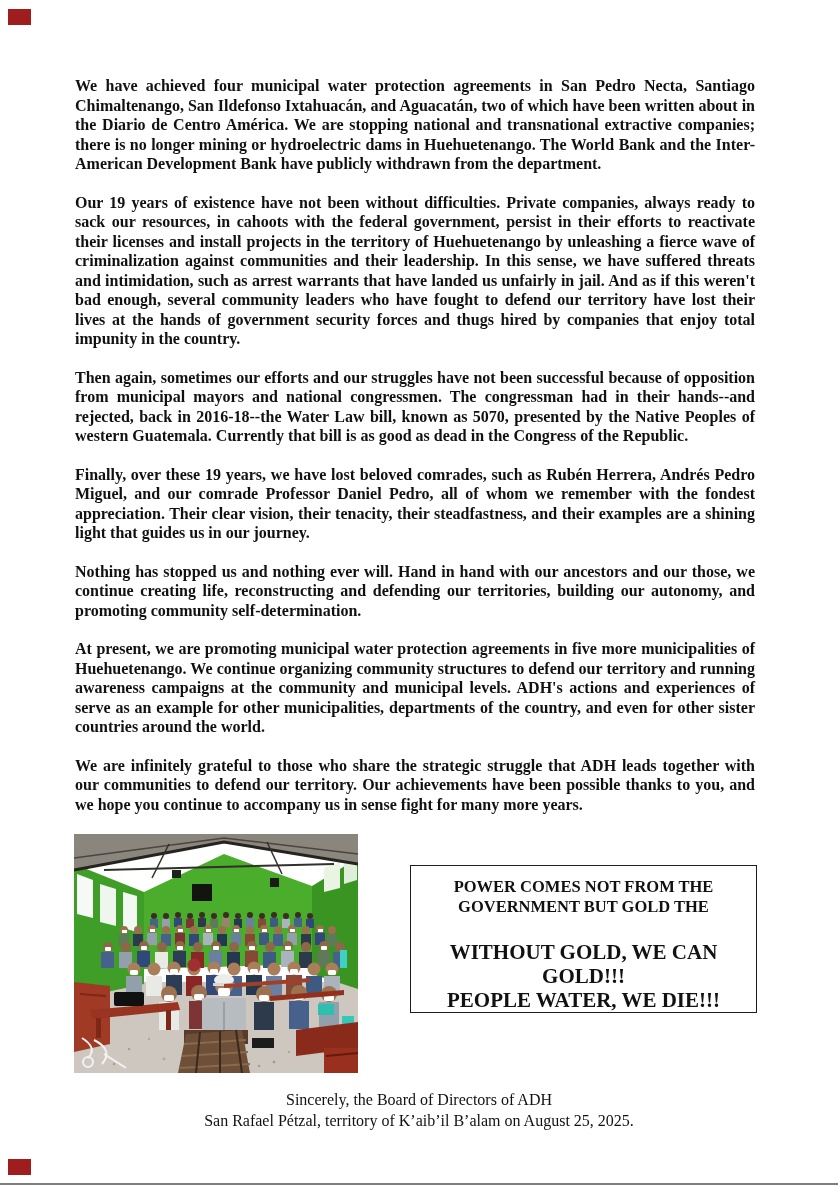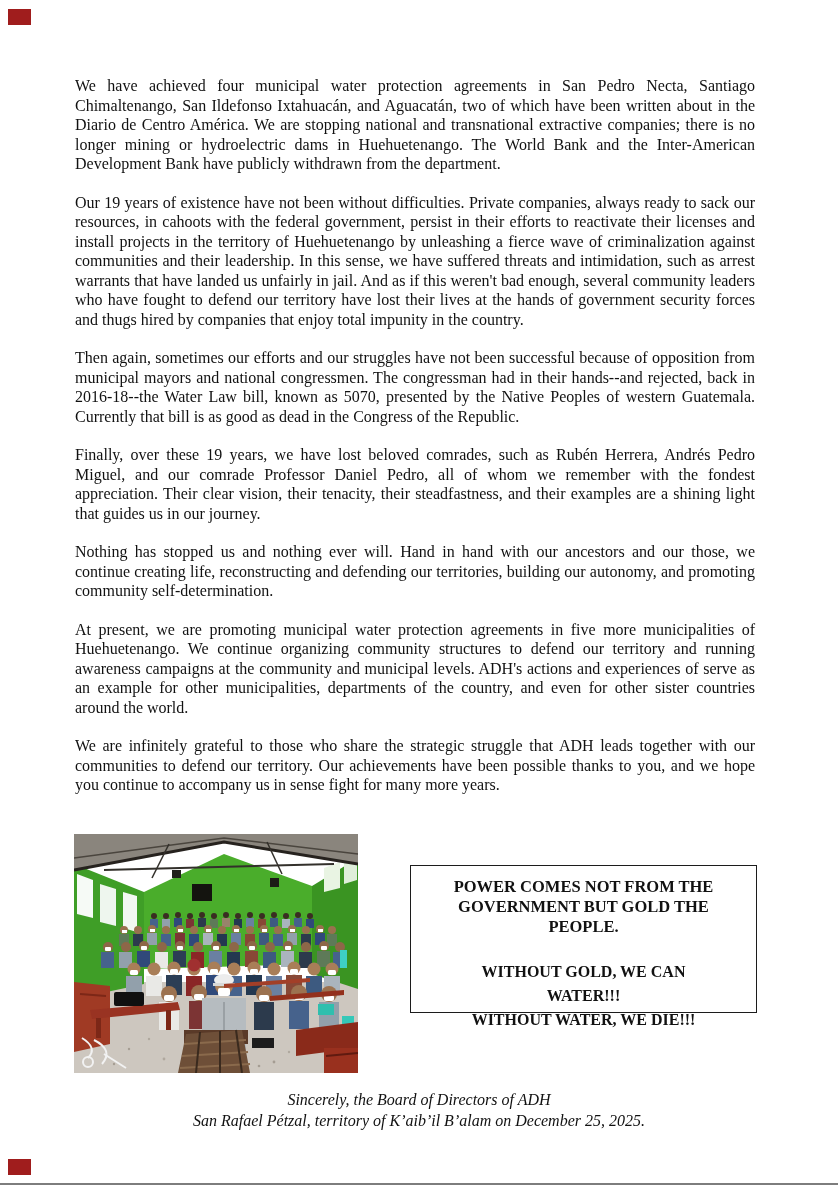--- a/index.html
+++ b/index.html
@@ -7,33 +7,33 @@
     position:relative; width:838px; height:1188px; background:#ffffff;
     overflow:hidden; font-family:"Liberation Serif","DejaVu Serif",serif; color:#111;
   }
   .corner-mark { position:absolute; width:23px; height:16px; background:#a01d1d; }
   .corner-mark.top { left:8px; top:9px; }
   .corner-mark.bottom { left:8px; top:1159px; }
   .body-text {
     position:absolute; left:75px; top:76px; width:688px;
     font-size:16px; line-height:19.5px;
   }
-  .para { text-align:justify; margin:0 8px 19px 0; }
+  .para { text-align:justify; margin:0 8px 19px 0;font-weight:bold; }
   .photo-wrap { position:absolute; left:74px; top:834px; width:284px; height:239px; }
   .slogan-box {
     position:absolute; left:410px; top:865px; width:347px; height:148px;
     border:1px solid #1c1c1c; background:#ffffff; box-sizing:border-box;
     text-align:center; font-weight:bold;
   }
   .slogan-head { margin-top:11px; font-size:16.5px; line-height:20px; }
-  .slogan-big  { margin-top:23px; font-size:16px;  line-height:24px; }
+  .slogan-big  { margin-top:23px; font-size:21px;  line-height:24px; }
   .slogan-head div, .slogan-big div { white-space:nowrap; }
   .signature {
     position:absolute; left:0; top:1089px; width:838px;
-    text-align:center; font-size:16px; line-height:21px;font-style:italic;
+    text-align:center; font-size:16px; line-height:21px;
   }
   .bottom-edge { position:absolute; left:0; top:1183px; width:838px; height:2px; background:#7d7d7d; }
 </style>
 </head>
 <body>
 
 <div class="page">
 
   <div class="corner-mark top"></div>
 
@@ -321,30 +321,29 @@
         <path d="M30,220 l22,14"></path>
         <circle cx="14" cy="228" r="5"></circle>
       </g>
     </svg>
   </div>
 
   <div class="slogan-box">
     <div class="slogan-head">
         <div>POWER COMES NOT FROM THE</div>
         <div>GOVERNMENT BUT GOLD THE</div>
-        <div>PEOPLE.</div>
       </div>
     <div class="slogan-big">
         <div>WITHOUT GOLD, WE CAN</div>
-        <div>WATER!!!</div>
-        <div>WITHOUT WATER, WE DIE!!!</div>
+        <div>GOLD!!!</div>
+        <div>PEOPLE WATER, WE DIE!!!</div>
       </div>
   </div>
 
   <div class="signature">
     <div>Sincerely, the Board of Directors of ADH</div>
-    <div>San Rafael Pétzal, territory of K’aib’il B’alam on December 25, 2025.</div>
+    <div>San Rafael Pétzal, territory of K’aib’il B’alam on August 25, 2025.</div>
   </div>
 
   <div class="bottom-edge"></div>
   <div class="corner-mark bottom"></div>
 
 </div>
 
 </body></html>

